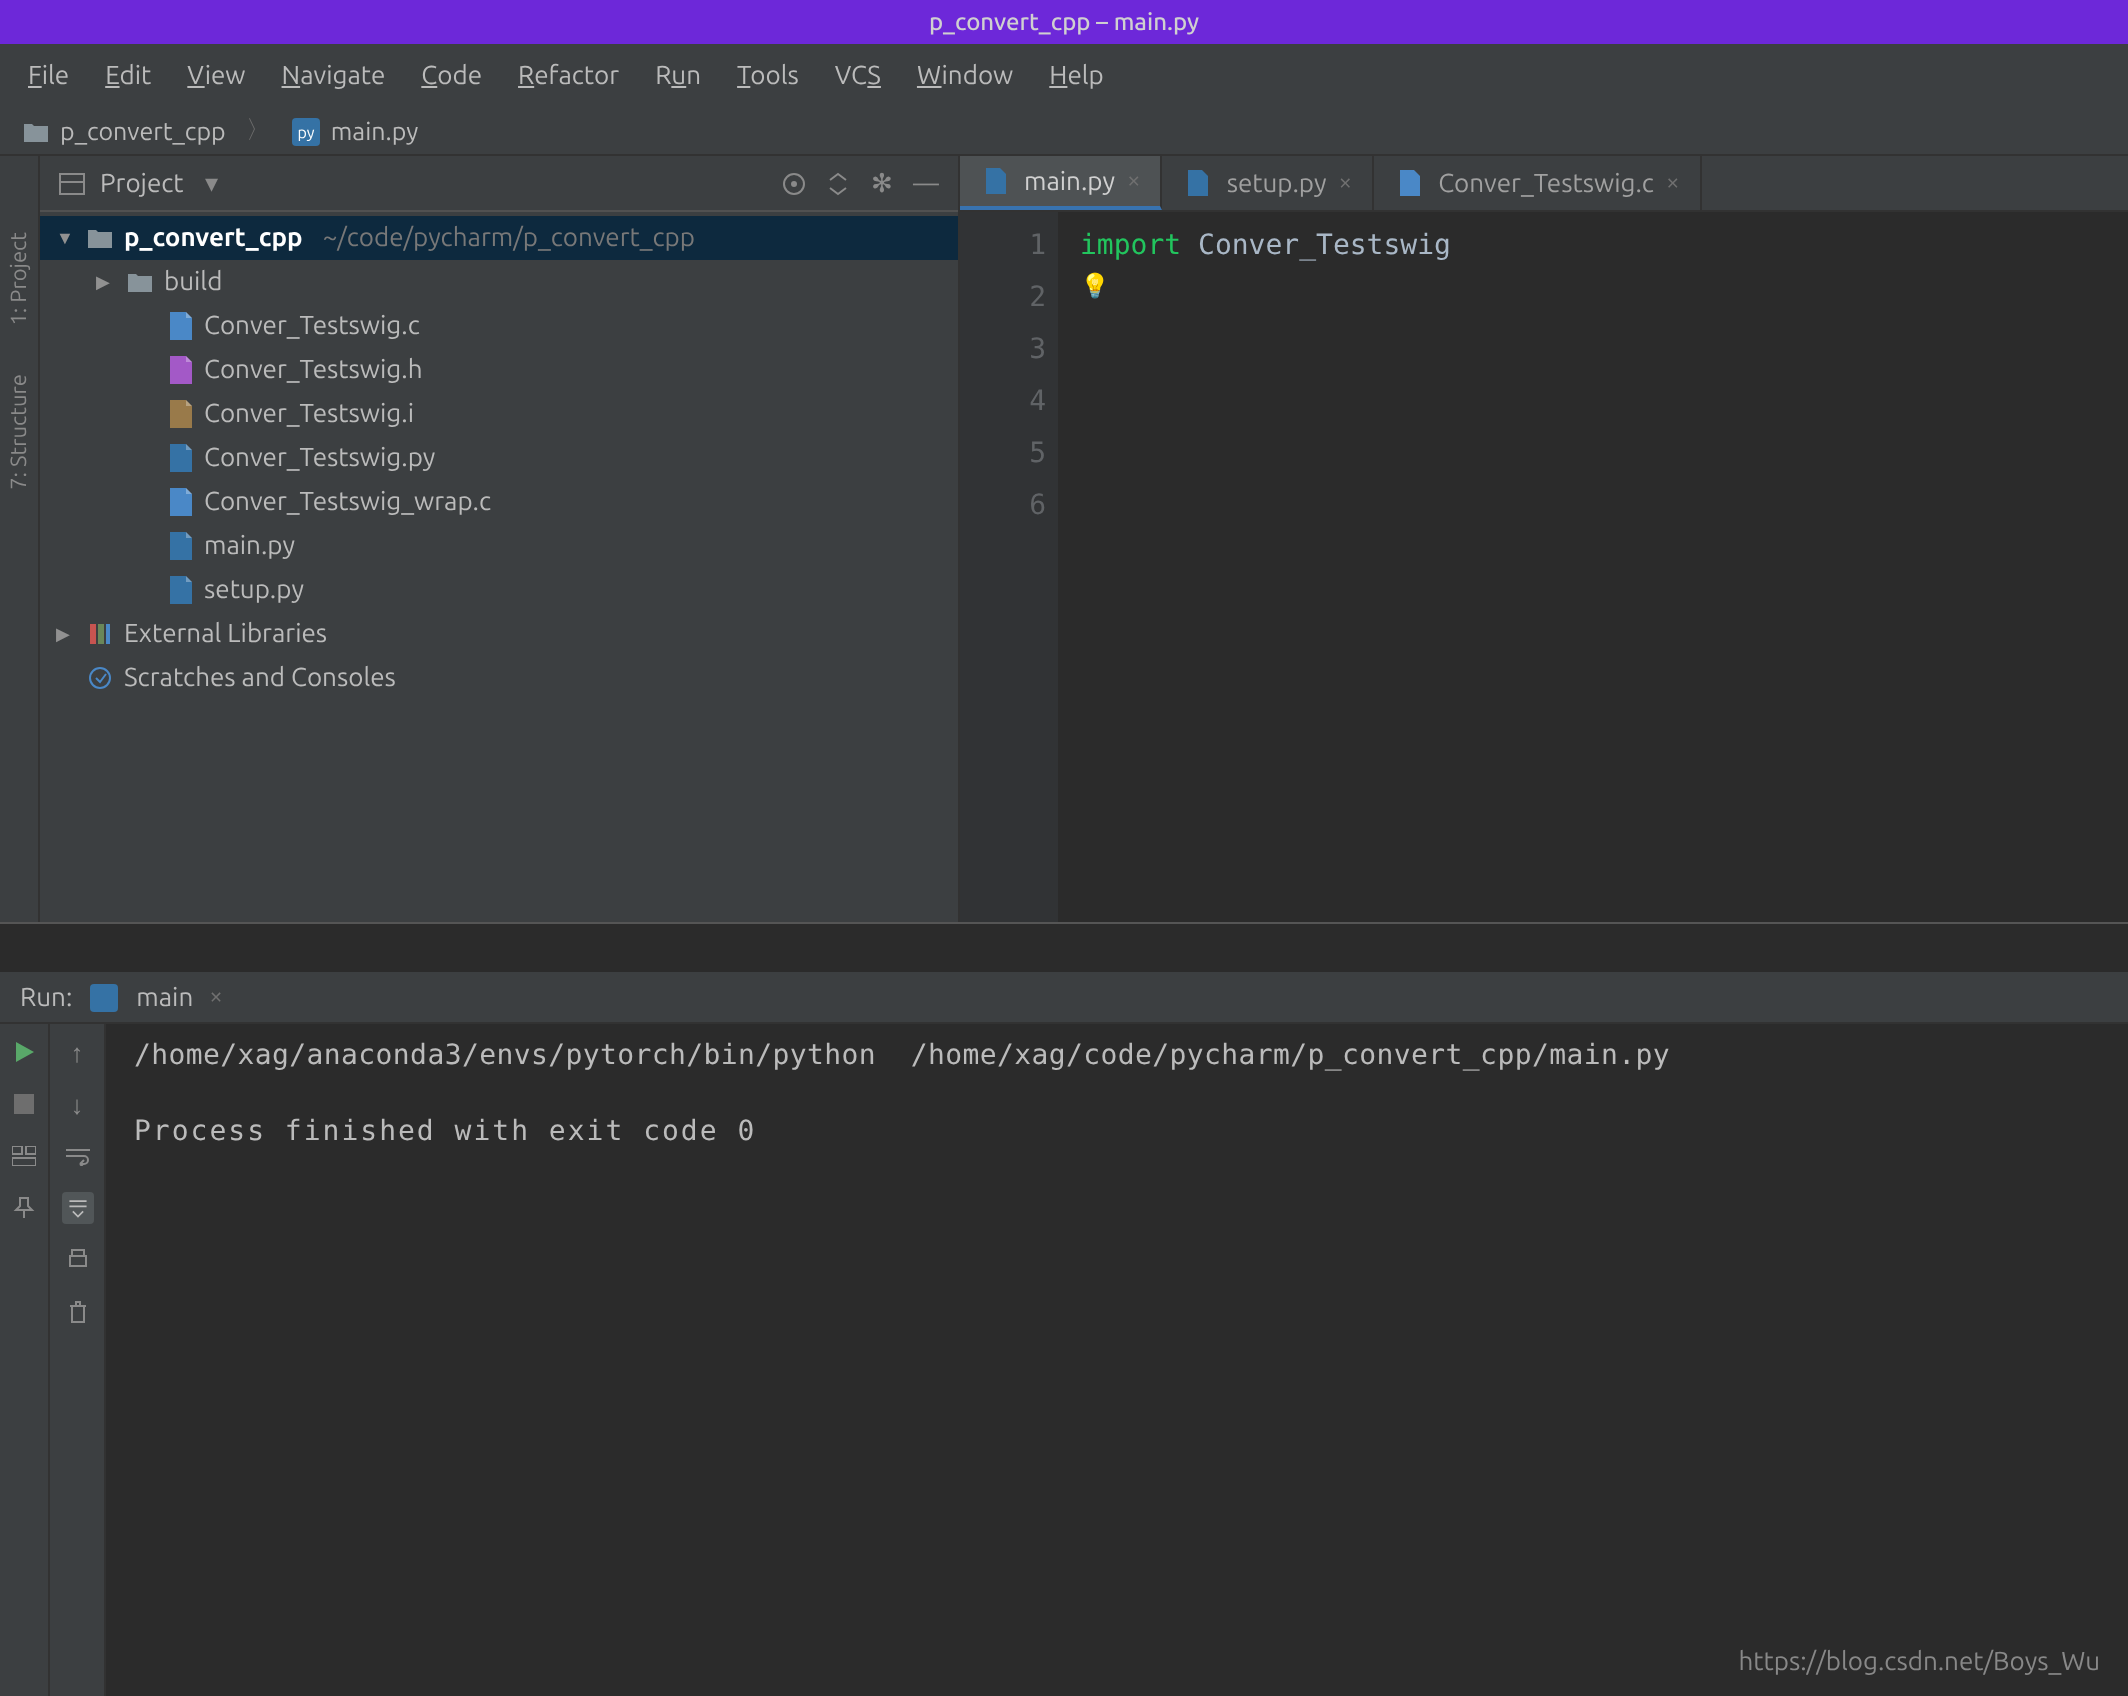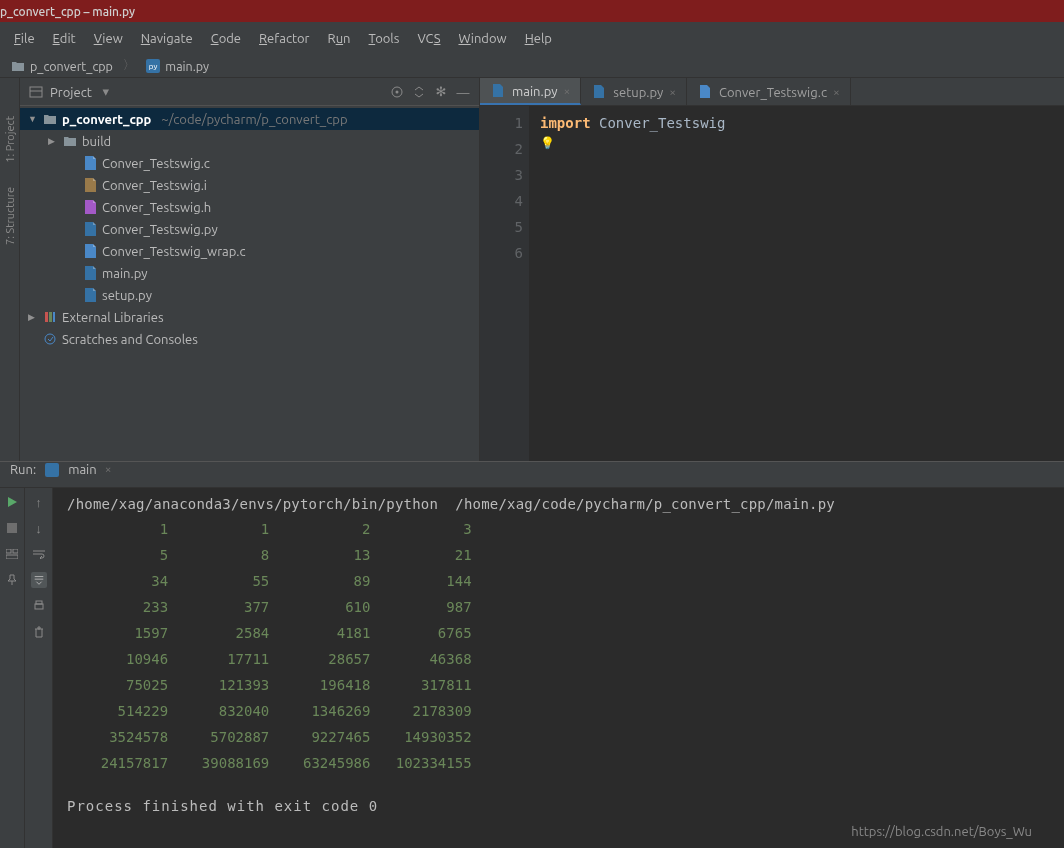--- a/index.html
+++ b/index.html
@@ -7,25 +7,25 @@
   width: 1064px;
   height: 848px;
   background: #3c3f41;
   color: #bbbbbb;
   font-family: "Ubuntu", "Segoe UI", sans-serif;
   font-size: 13px;
   overflow: hidden;
   position: relative;
 }
 .title-bar {
-  background: #7f1d1d;
+  background: #6d28d9;
   height: 22px;
   display: flex;
   align-items: center;
-  justify-content: flex-start;
+  justify-content: center;
   color: #d0d0d0;
   font-size: 12px;
   font-weight: 500;
 }
 .menu-bar {
   height: 26px;
   background: #3c3f41;
   display: flex;
   align-items: center;
   padding: 16px 6px;
@@ -169,21 +169,21 @@
   border-right: 1px solid #2b2b2b;
   padding: 4px 6px 0 0;
 }
 .gutter-nums div { height: 26px; line-height: 26px; }
 .code {
   padding: 4px 10px 0 10px;
   flex: 1;
   position: relative;
 }
 .code-line { height: 26px; line-height: 26px; white-space: pre; }
-.kw { color: #fdba74; font-weight: bold; }
+.kw { color: #22c55e; font-weight: normal; }
 .ident { color: #a9b7c6; }
 .fn { color: #a9b7c6; }
 .paren-hl { background: #3b514d; }
 .line-current { background: #323232; }
 .bulb {
   position: absolute;
   left: 10px;
   top: 30px;
   color: #ffc66d;
   font-size: 12px;
@@ -192,24 +192,25 @@
   height: 393px;
   background: #2b2b2b;
   border-top: 1px solid #555;
   display: flex;
   flex-direction: column;
 }
 .run-header {
   height: 26px;
   background: #3c3f41;
   display: flex;
-  align-items: flex-start;
+  align-items: center;
   padding: 0 10px;
   gap: 8px;
   border-bottom: 1px solid #323232;
+  margin-top: 24px;
 }
 .run-body {
   display: flex;
   flex: 1;
 }
 .run-side {
   width: 25px;
   background: #3c3f41;
   border-right: 1px solid #323232;
   display: flex;
@@ -244,21 +245,21 @@
   font-size: 14px;
   color: #bbbbbb;
   overflow: hidden;
 }
 .console-cmd { color: #bbbbbb; margin-bottom: 4px; letter-spacing: 0.2px; }
 .fib-table { color: #6a8759; white-space: pre; line-height: 26px; }
 .exit-msg { margin-top: 22px; letter-spacing: 1px; }
 .watermark {
   position: absolute;
   bottom: 10px;
-  right: 32px;
+  right: 14px;
   color: #888;
   font-size: 13px;
 }
 svg { display: block; }
 </style>
 </head>
 <body>
 
 <div class="title-bar">
   <span>p_convert_cpp – main.py</span>
@@ -363,35 +364,35 @@
                 <path fill="#4a88c7" d="M1 0h8l3 3v11H1z"></path>
                 <path fill="#fff" opacity="0.3" d="M9 0v3h3z"></path>
               </svg>
             </span>
             <span>Conver_Testswig.c</span>
           </div>
           <div class="tree-row indent-2">
             <span class="arrow"></span>
             <span class="file-icon">
               <svg width="13" height="14" viewBox="0 0 13 14">
+                <path fill="#a359c7" d="M1 0h8l3 3v11H1z"></path>
+                <path fill="#fff" opacity="0.3" d="M9 0v3h3z"></path>
+              </svg>
+            </span>
+            <span>Conver_Testswig.h</span>
+          </div>
+          <div class="tree-row indent-2">
+            <span class="arrow"></span>
+            <span class="file-icon">
+              <svg width="13" height="14" viewBox="0 0 13 14">
                 <path fill="#997a4a" d="M1 0h8l3 3v11H1z"></path>
                 <path fill="#fff" opacity="0.3" d="M9 0v3h3z"></path>
               </svg>
             </span>
             <span>Conver_Testswig.i</span>
-          </div>
-          <div class="tree-row indent-2">
-            <span class="arrow"></span>
-            <span class="file-icon">
-              <svg width="13" height="14" viewBox="0 0 13 14">
-                <path fill="#a359c7" d="M1 0h8l3 3v11H1z"></path>
-                <path fill="#fff" opacity="0.3" d="M9 0v3h3z"></path>
-              </svg>
-            </span>
-            <span>Conver_Testswig.h</span>
           </div>
           <div class="tree-row indent-2">
             <span class="arrow"></span>
             <span class="file-icon">
               <svg width="13" height="14" viewBox="0 0 13 14">
                 <path fill="#3572a5" d="M1 0h8l3 3v11H1z"></path>
                 <path fill="#fff" opacity="0.3" d="M9 0v3h3z"></path>
               </svg>
             </span>
             <span>Conver_Testswig.py</span>
@@ -560,29 +561,18 @@
       <span class="run-btn">
         <svg width="10" height="12" viewBox="0 0 10 12">
             <path d="M1 3h8M2 3v8h6V3M4 1h2v2H4z" stroke="#8a8a8a" fill="none"></path>
           </svg>
       </span>
     </div>
     <div class="console">
       <div class="console-cmd">
         <span>/home/xag/anaconda3/envs/pytorch/bin/python</span>&nbsp;&nbsp;<span>/home/xag/code/pycharm/p_convert_cpp/main.py</span>
       </div>
-      <div class="fib-table" id="fib-out">           1           1           2           3
-           5           8          13          21
-          34          55          89         144
-         233         377         610         987
-        1597        2584        4181        6765
-       10946       17711       28657       46368
-       75025      121393      196418      317811
-      514229      832040     1346269     2178309
-     3524578     5702887     9227465    14930352
-    24157817    39088169    63245986   102334155
-</div>
       <div class="exit-msg">Process finished with exit code 0</div>
     </div>
   </div>
 </div>
 
 <div class="watermark">https://blog.csdn.net/Boys_Wu</div>
 
 </body></html>

